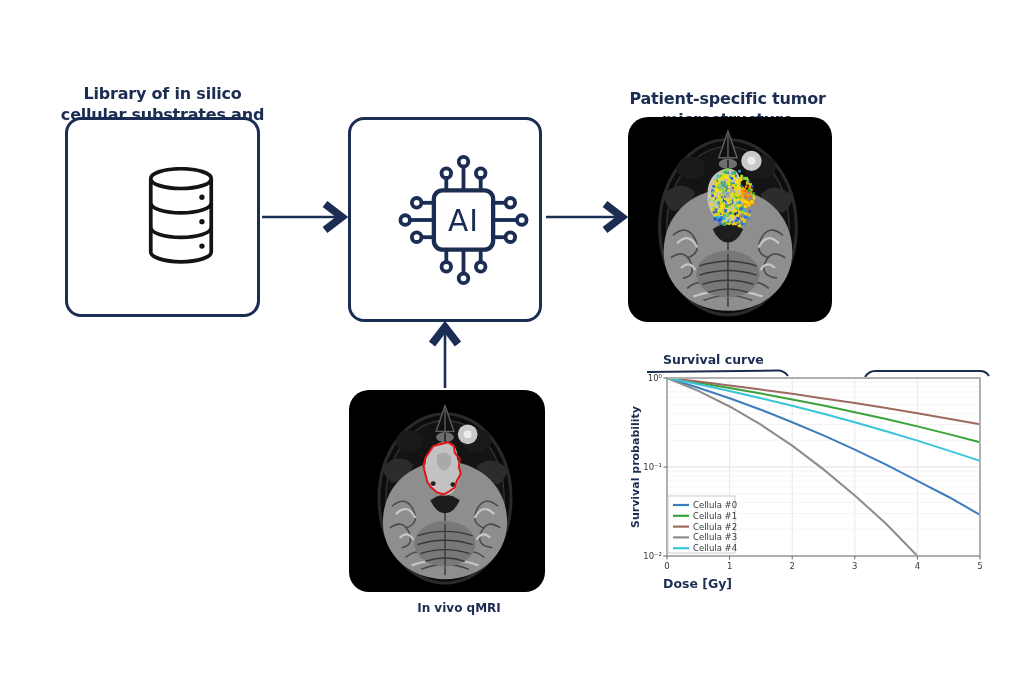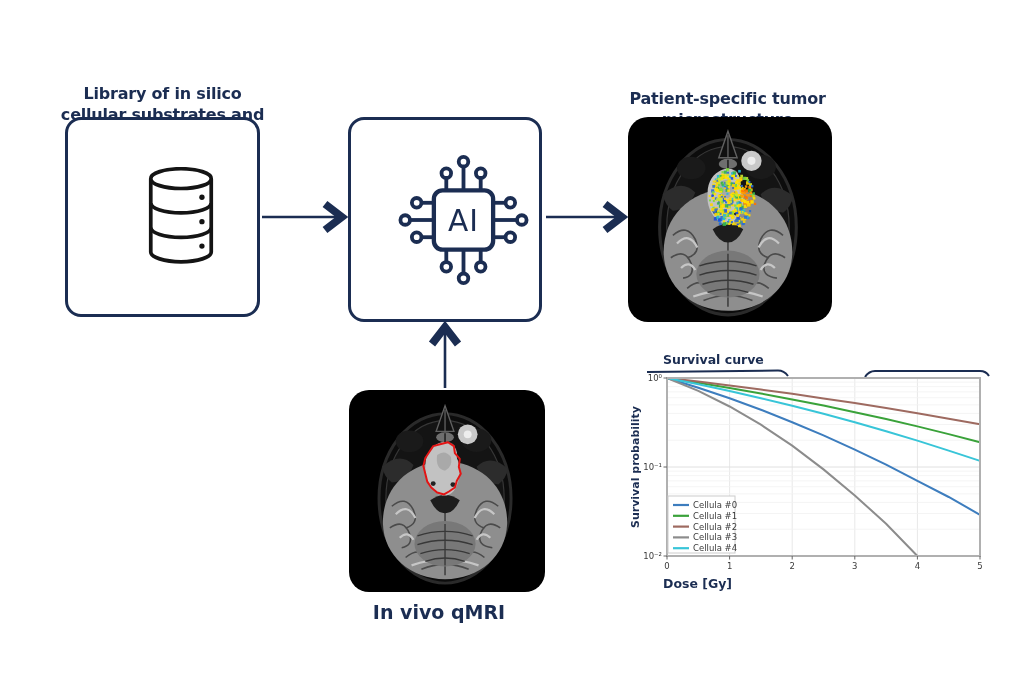--- a/index.html
+++ b/index.html
@@ -5,22 +5,22 @@
   :root{ --navy:#1b2d52; --roi:#e31414; }
   html,body{margin:0;padding:0;background:#fff;}
   #page{position:relative;width:1024px;height:683px;background:#fff;overflow:hidden;
         font-family:"DejaVu Sans",sans-serif;}
   .node-title{position:absolute;text-align:center;font-weight:700;font-size:16px;
         line-height:21px;color:var(--navy);white-space:pre-line;letter-spacing:-0.2px;margin-top:43px;}
   .box{position:absolute;background:#fff;border:3px solid var(--navy);border-radius:16px;
         display:flex;align-items:center;justify-content:center;box-sizing:border-box;padding-left:37px;}
   .img-box{position:absolute;background:#000;border-radius:20px;overflow:hidden;}
   .brain-svg{display:block;width:100%;height:100%;}
-  #qmri-label{position:absolute;left:341px;top:601px;width:196px;text-align:center;
-        font-weight:700;font-size:19px;color:var(--navy);}
+  #qmri-label{position:absolute;left:361px;top:601px;width:196px;text-align:center;
+        font-weight:700;font-size:12px;color:var(--navy);}
   #arrows{position:absolute;left:0;top:0;pointer-events:none;}
   .arrow-line{stroke:var(--navy);stroke-width:2.6;fill:none;}
   #chart{position:absolute;left:628px;top:345px;}
   .tick{font-size:8.5px;fill:#3a3a3a;font-family:"DejaVu Sans",sans-serif;}
   .chart-title{font-size:12.5px;font-weight:700;fill:var(--navy);font-family:"DejaVu Sans",sans-serif;}
   .axis-label{font-size:12.5px;font-weight:700;fill:var(--navy);font-family:"DejaVu Sans",sans-serif;}
   .y-axis-label{font-size:11px;font-weight:700;fill:var(--navy);font-family:"DejaVu Sans",sans-serif;}
   .brace{stroke:var(--navy);stroke-width:2;fill:none;}
   .roi{stroke:var(--roi);stroke-width:2;fill:none;stroke-linejoin:round;}
 </style>

